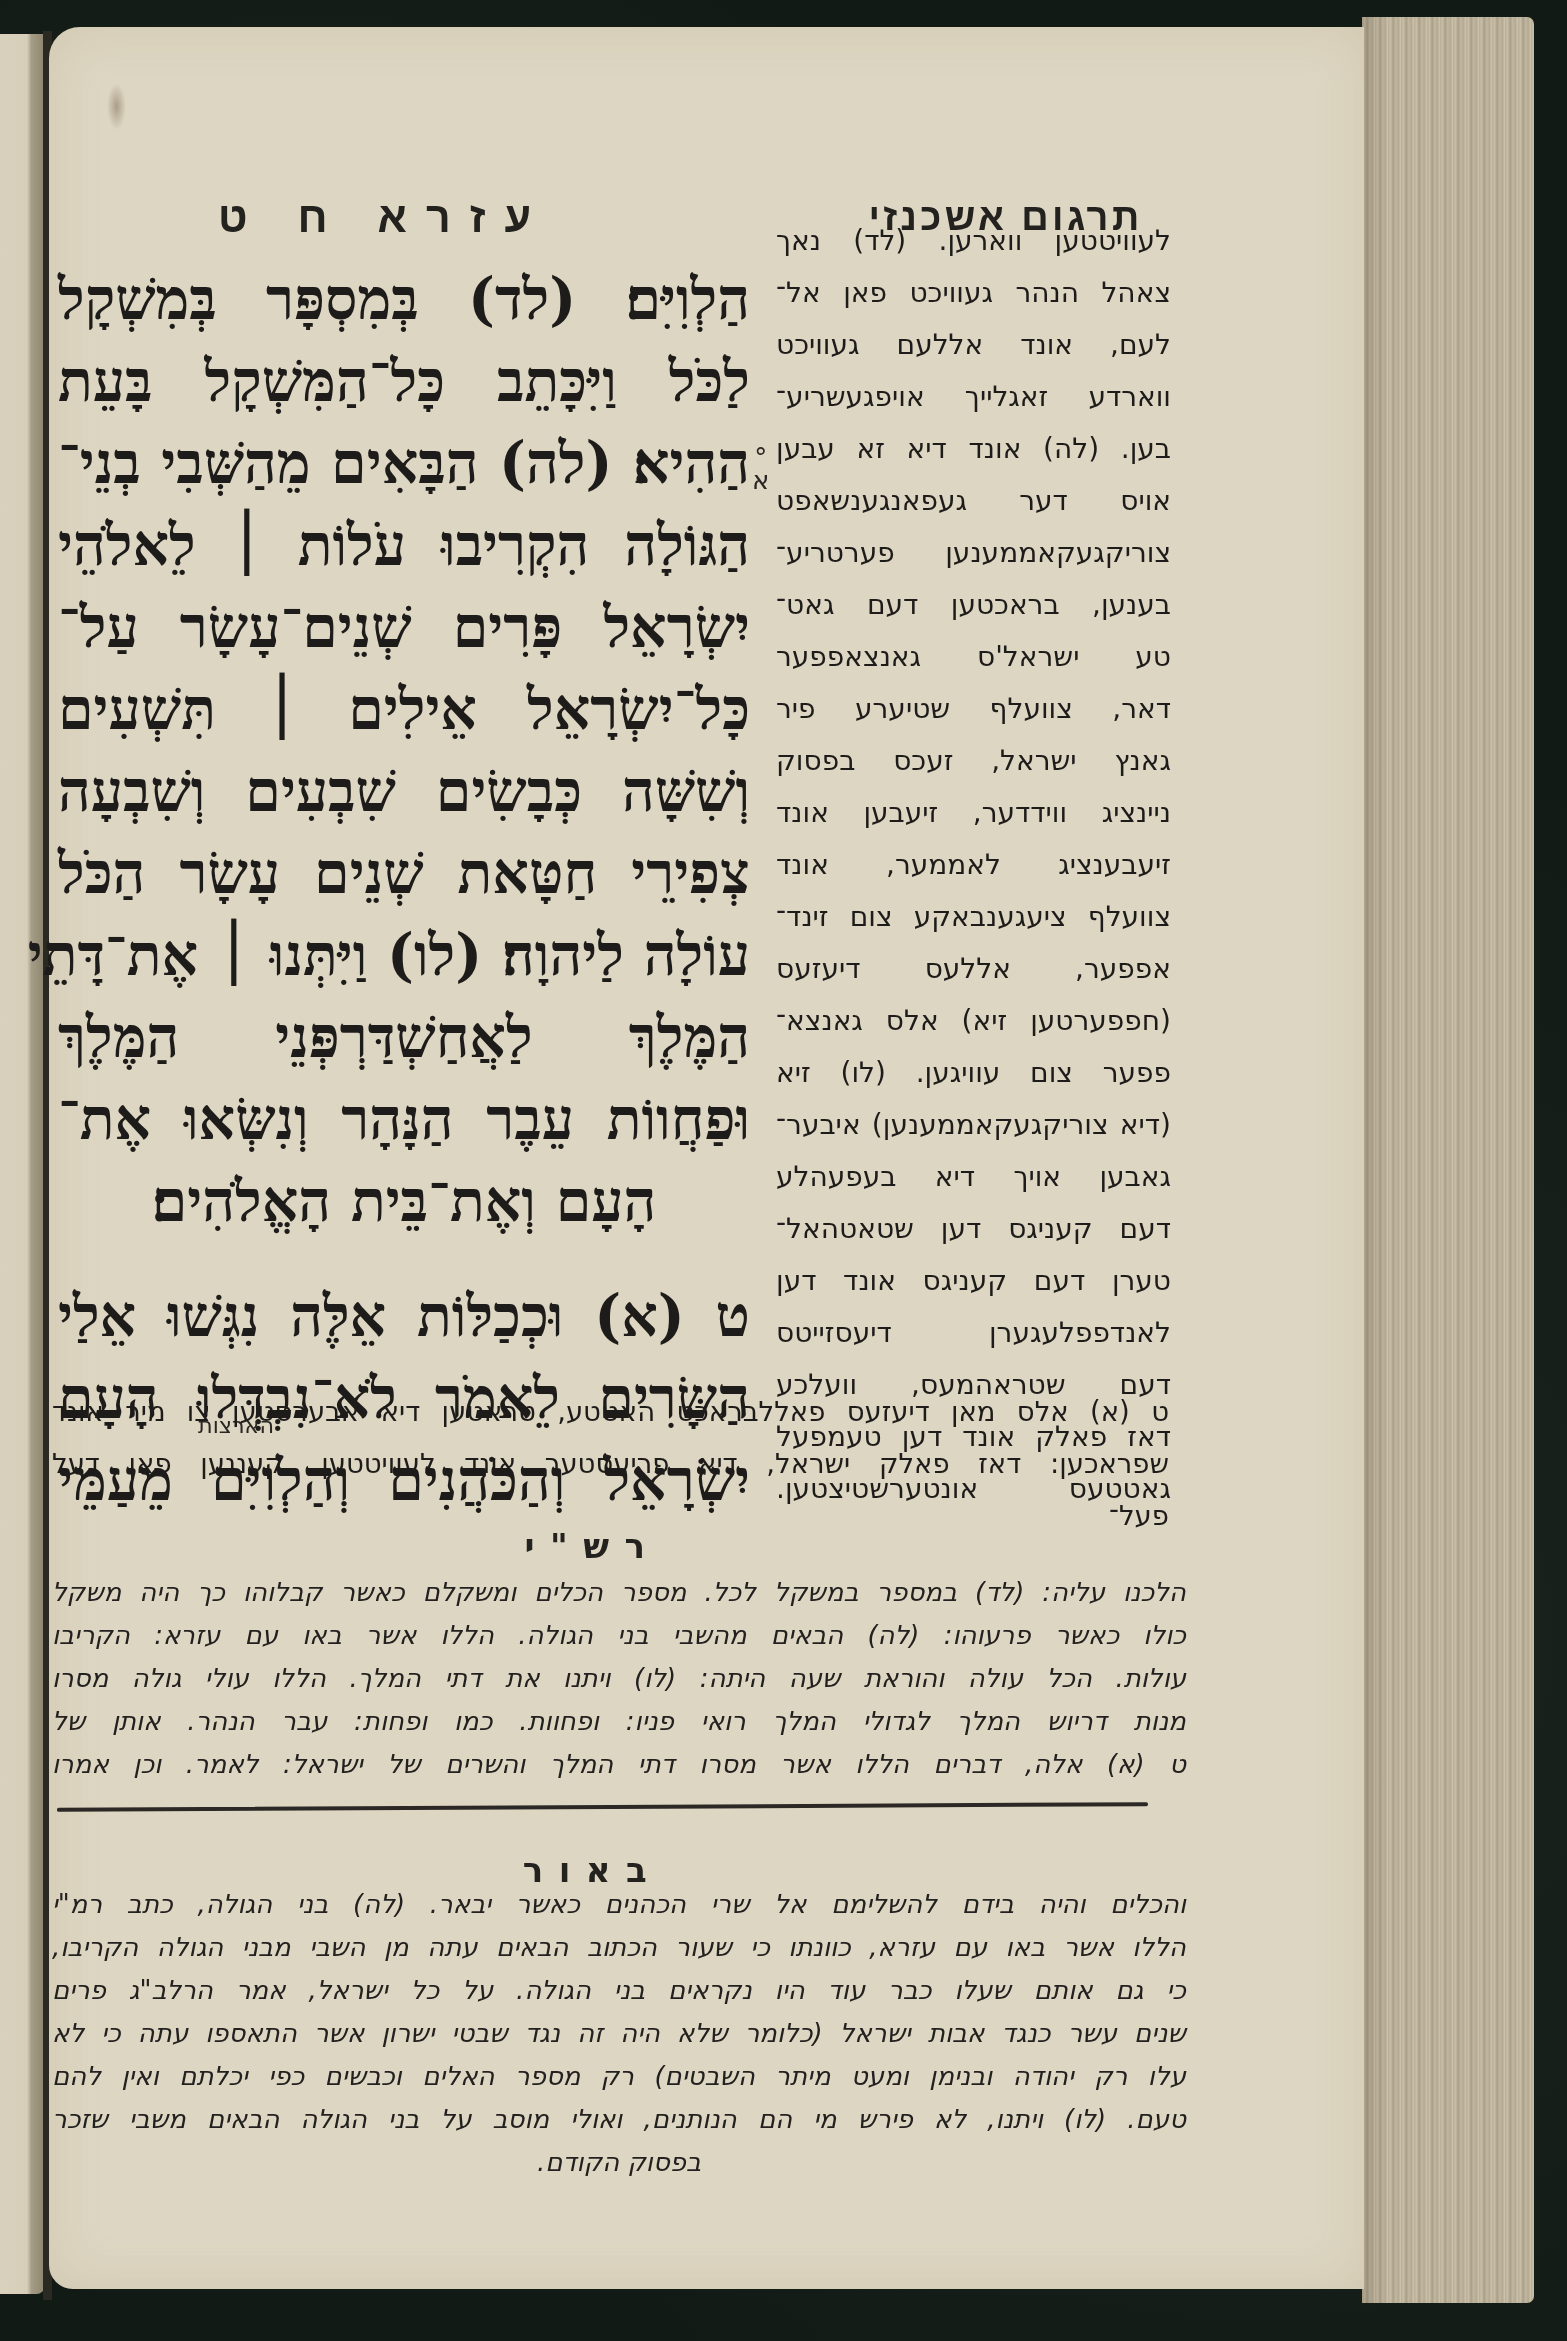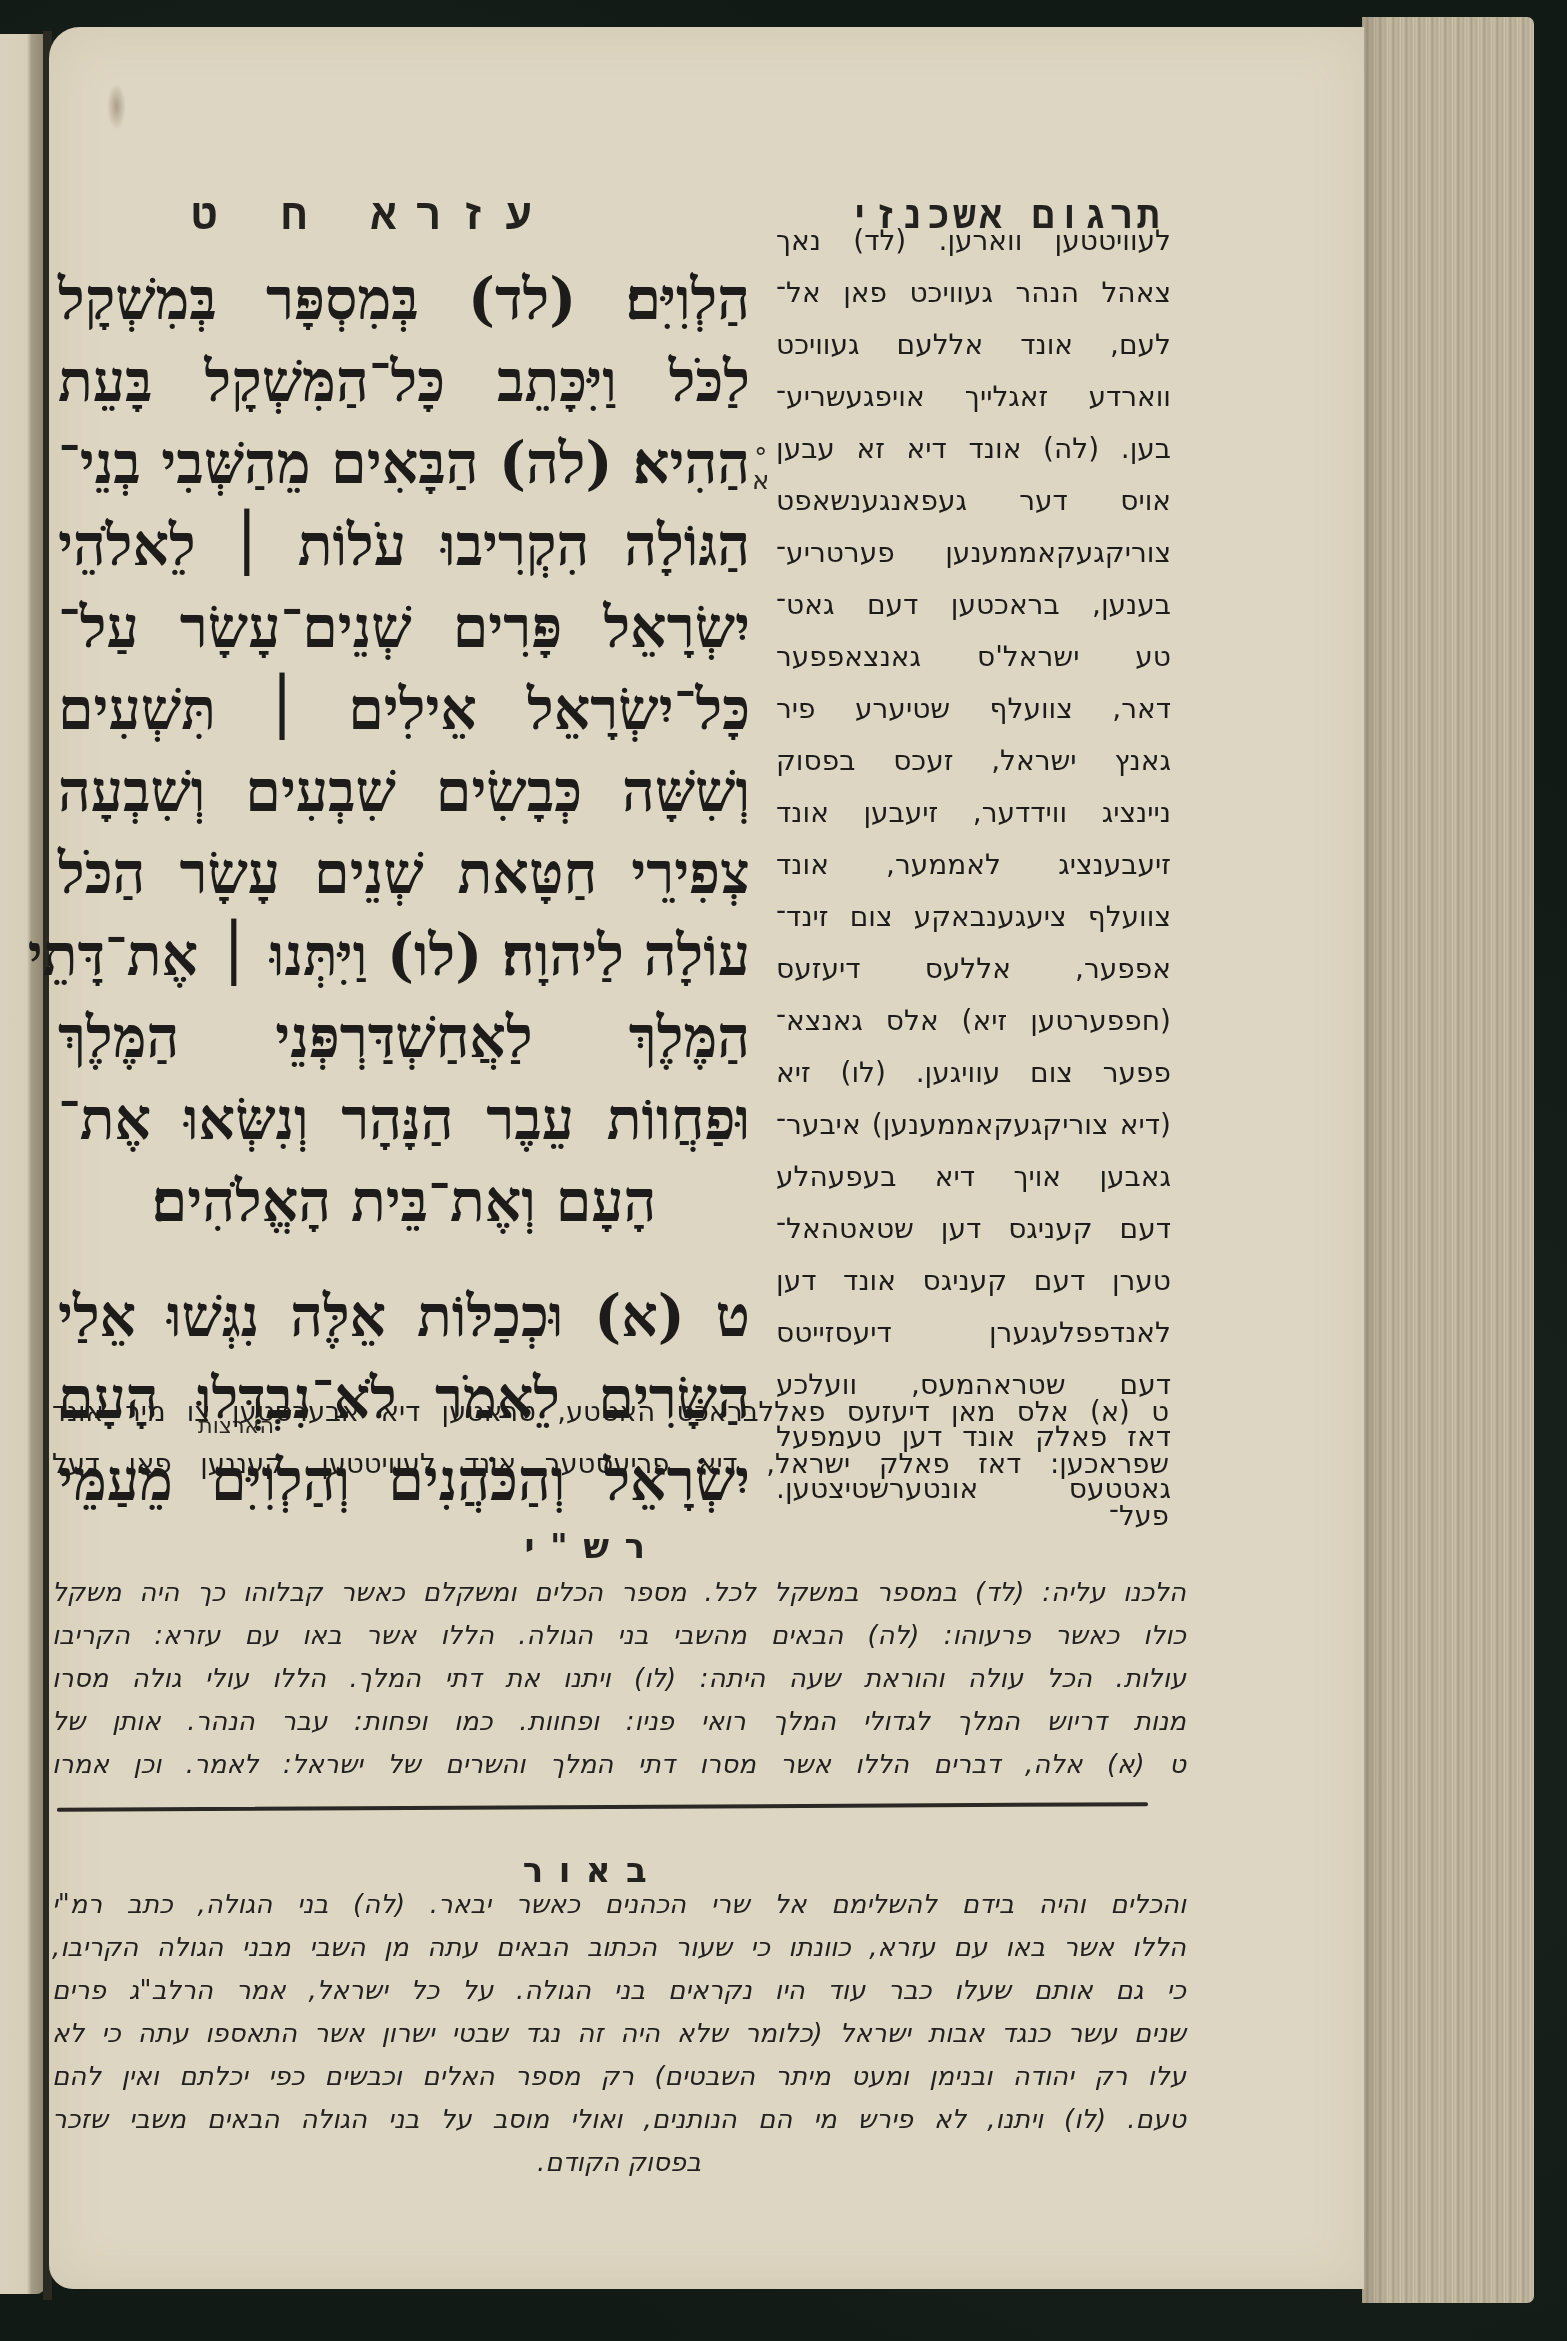--- a/index.html
+++ b/index.html
@@ -43,21 +43,21 @@
     background:linear-gradient(90deg, rgba(90,80,60,0.25), transparent);
   }
   .stain {
     position:absolute; left:58px; top:56px; width:19px; height:47px;
     background:radial-gradient(ellipse, rgba(110,90,70,0.45), transparent 70%);
     border-radius:50%;
   }
 
   .heb { direction:rtl; unicode-bidi:embed; color:#1e1c1a; }
   .title {
-    position:absolute; font-family:Liberation Mono, monospace; font-weight:bold;
+    position:absolute; font-family:Liberation Sans, sans-serif; font-weight:bold;
     color:#24221f; white-space:nowrap;
   }
   #title-main { left:258px; top:193px; width:292px; font-size:43px; letter-spacing:19px; text-align:center; }
   #title-targum { left:825px; top:196px; width:361px; font-size:38px; text-align:center; letter-spacing:3.4px; }
 
   .main-col {
     position:absolute; left:58px; top:258px; width:692px;
     font-family:"DejaVu Serif", serif; font-weight:bold;
     font-size:57px; line-height:82px;
   }

